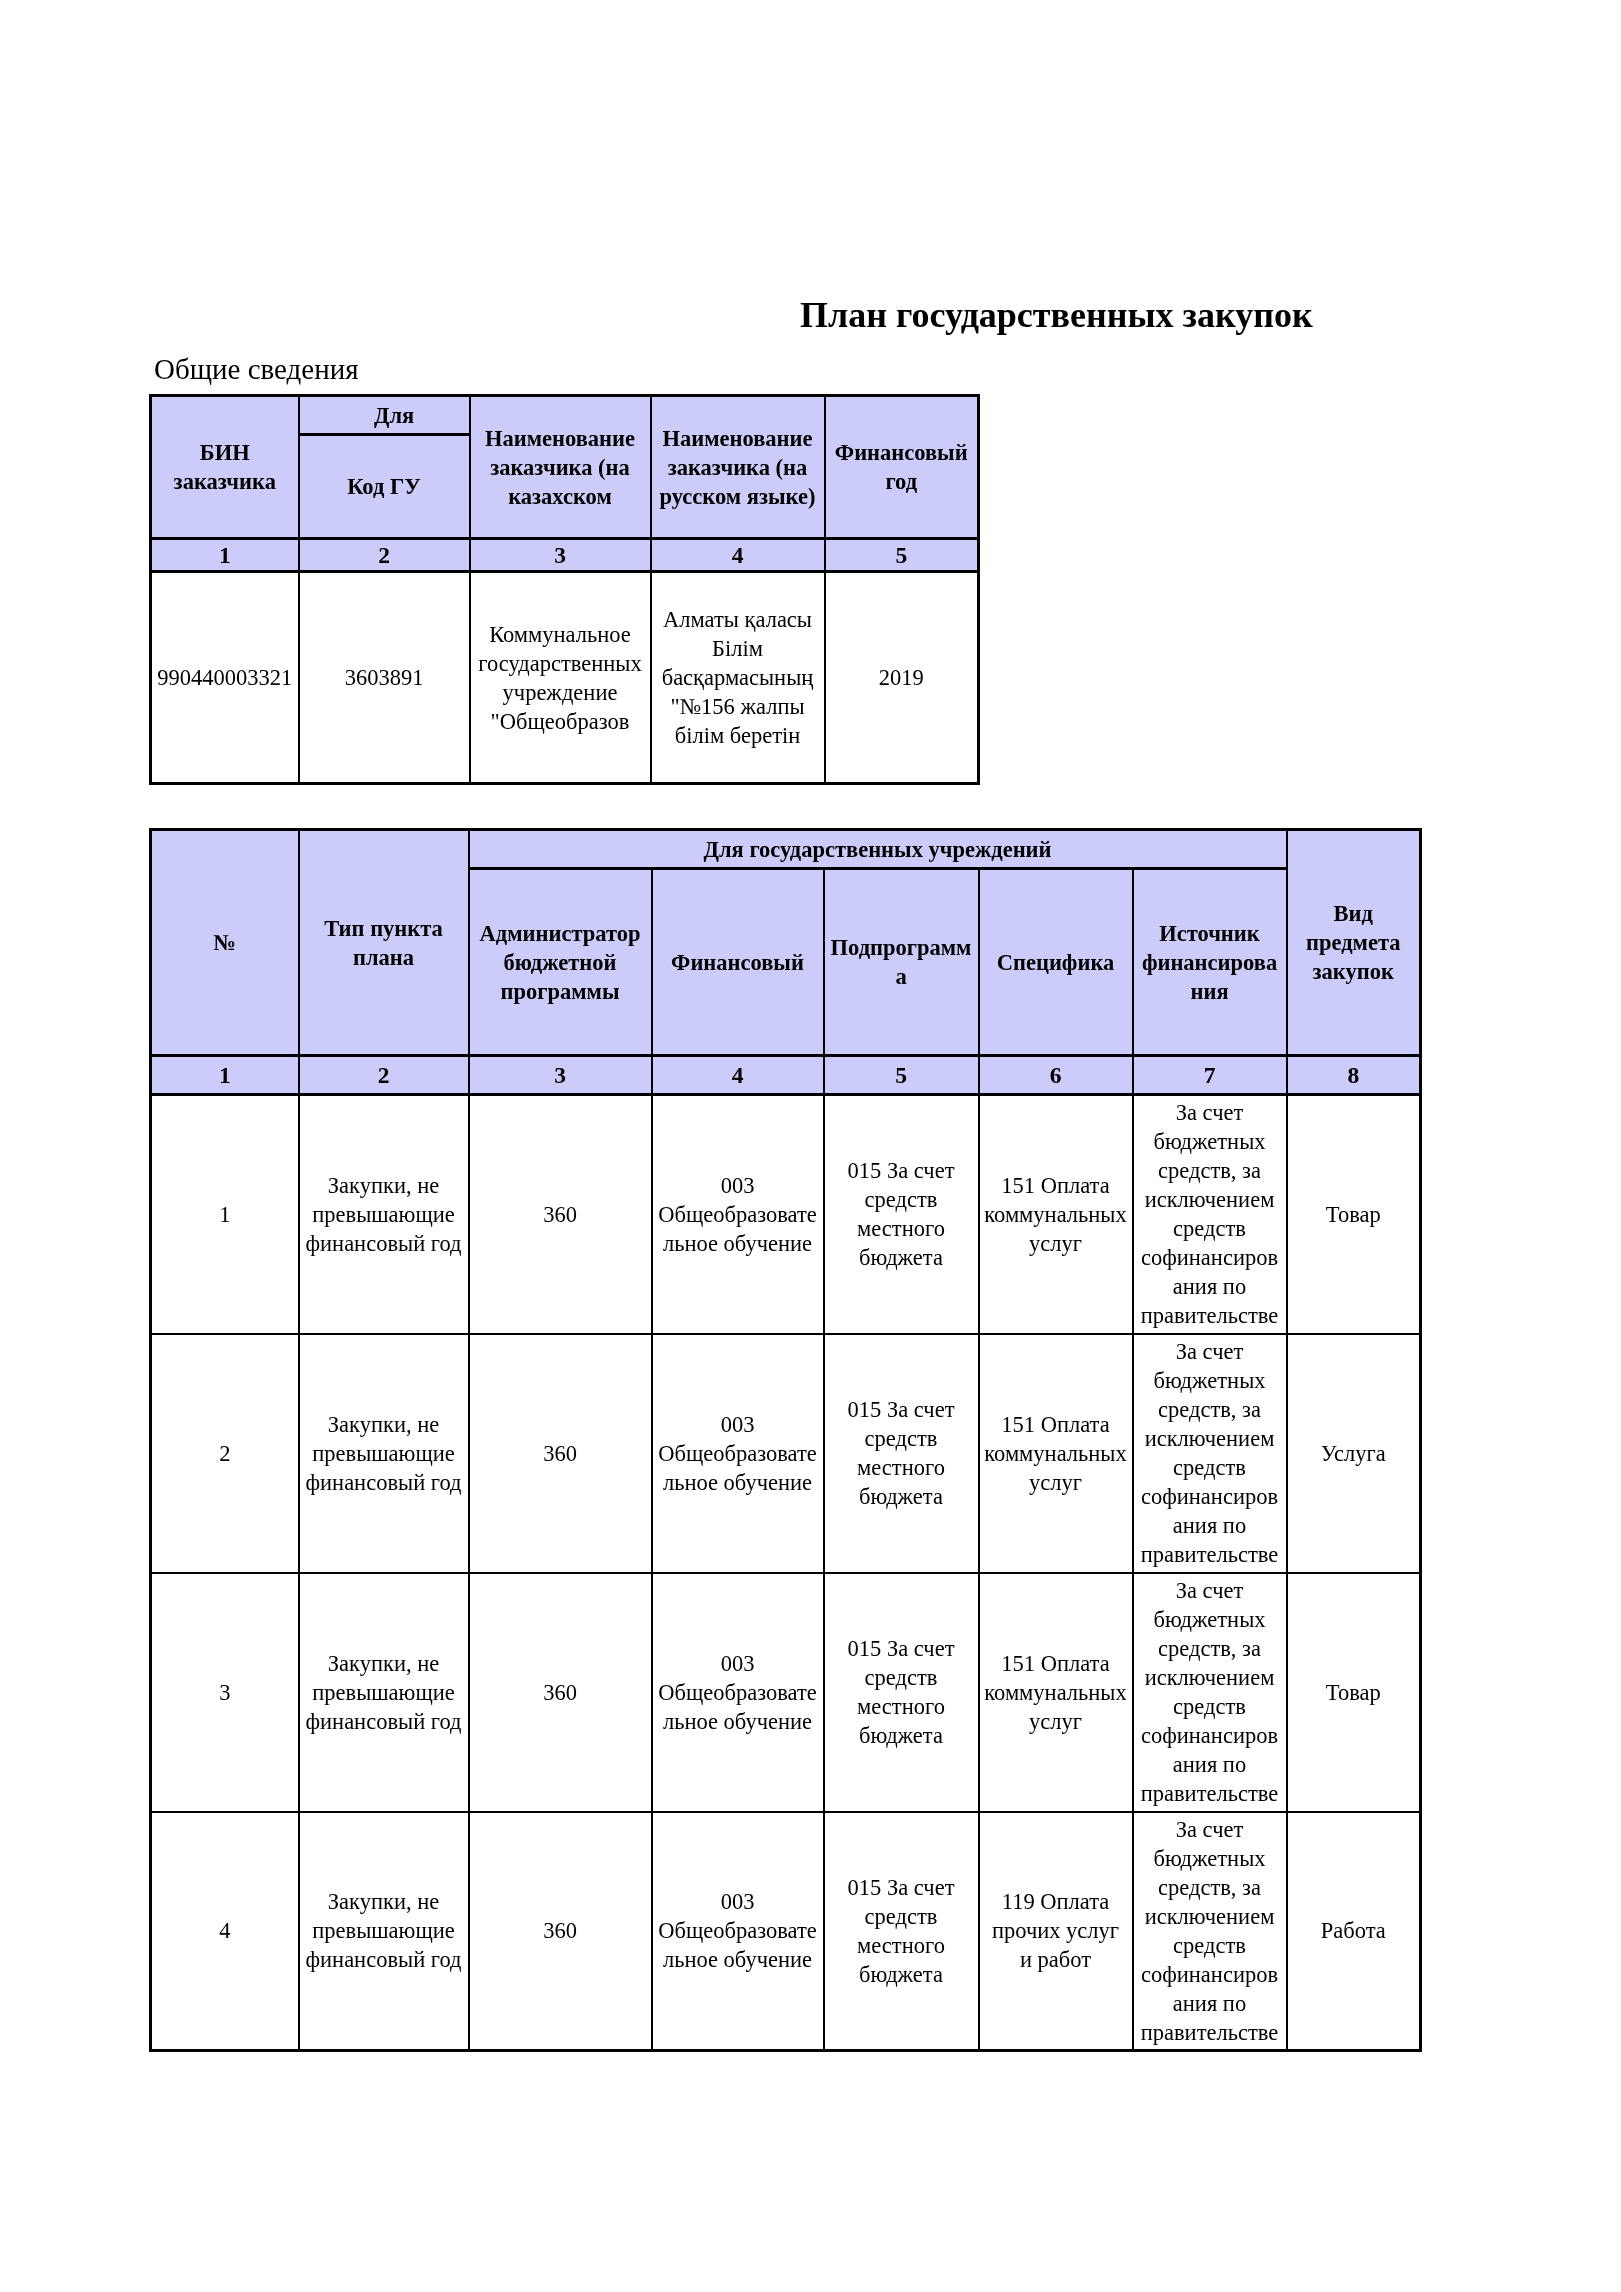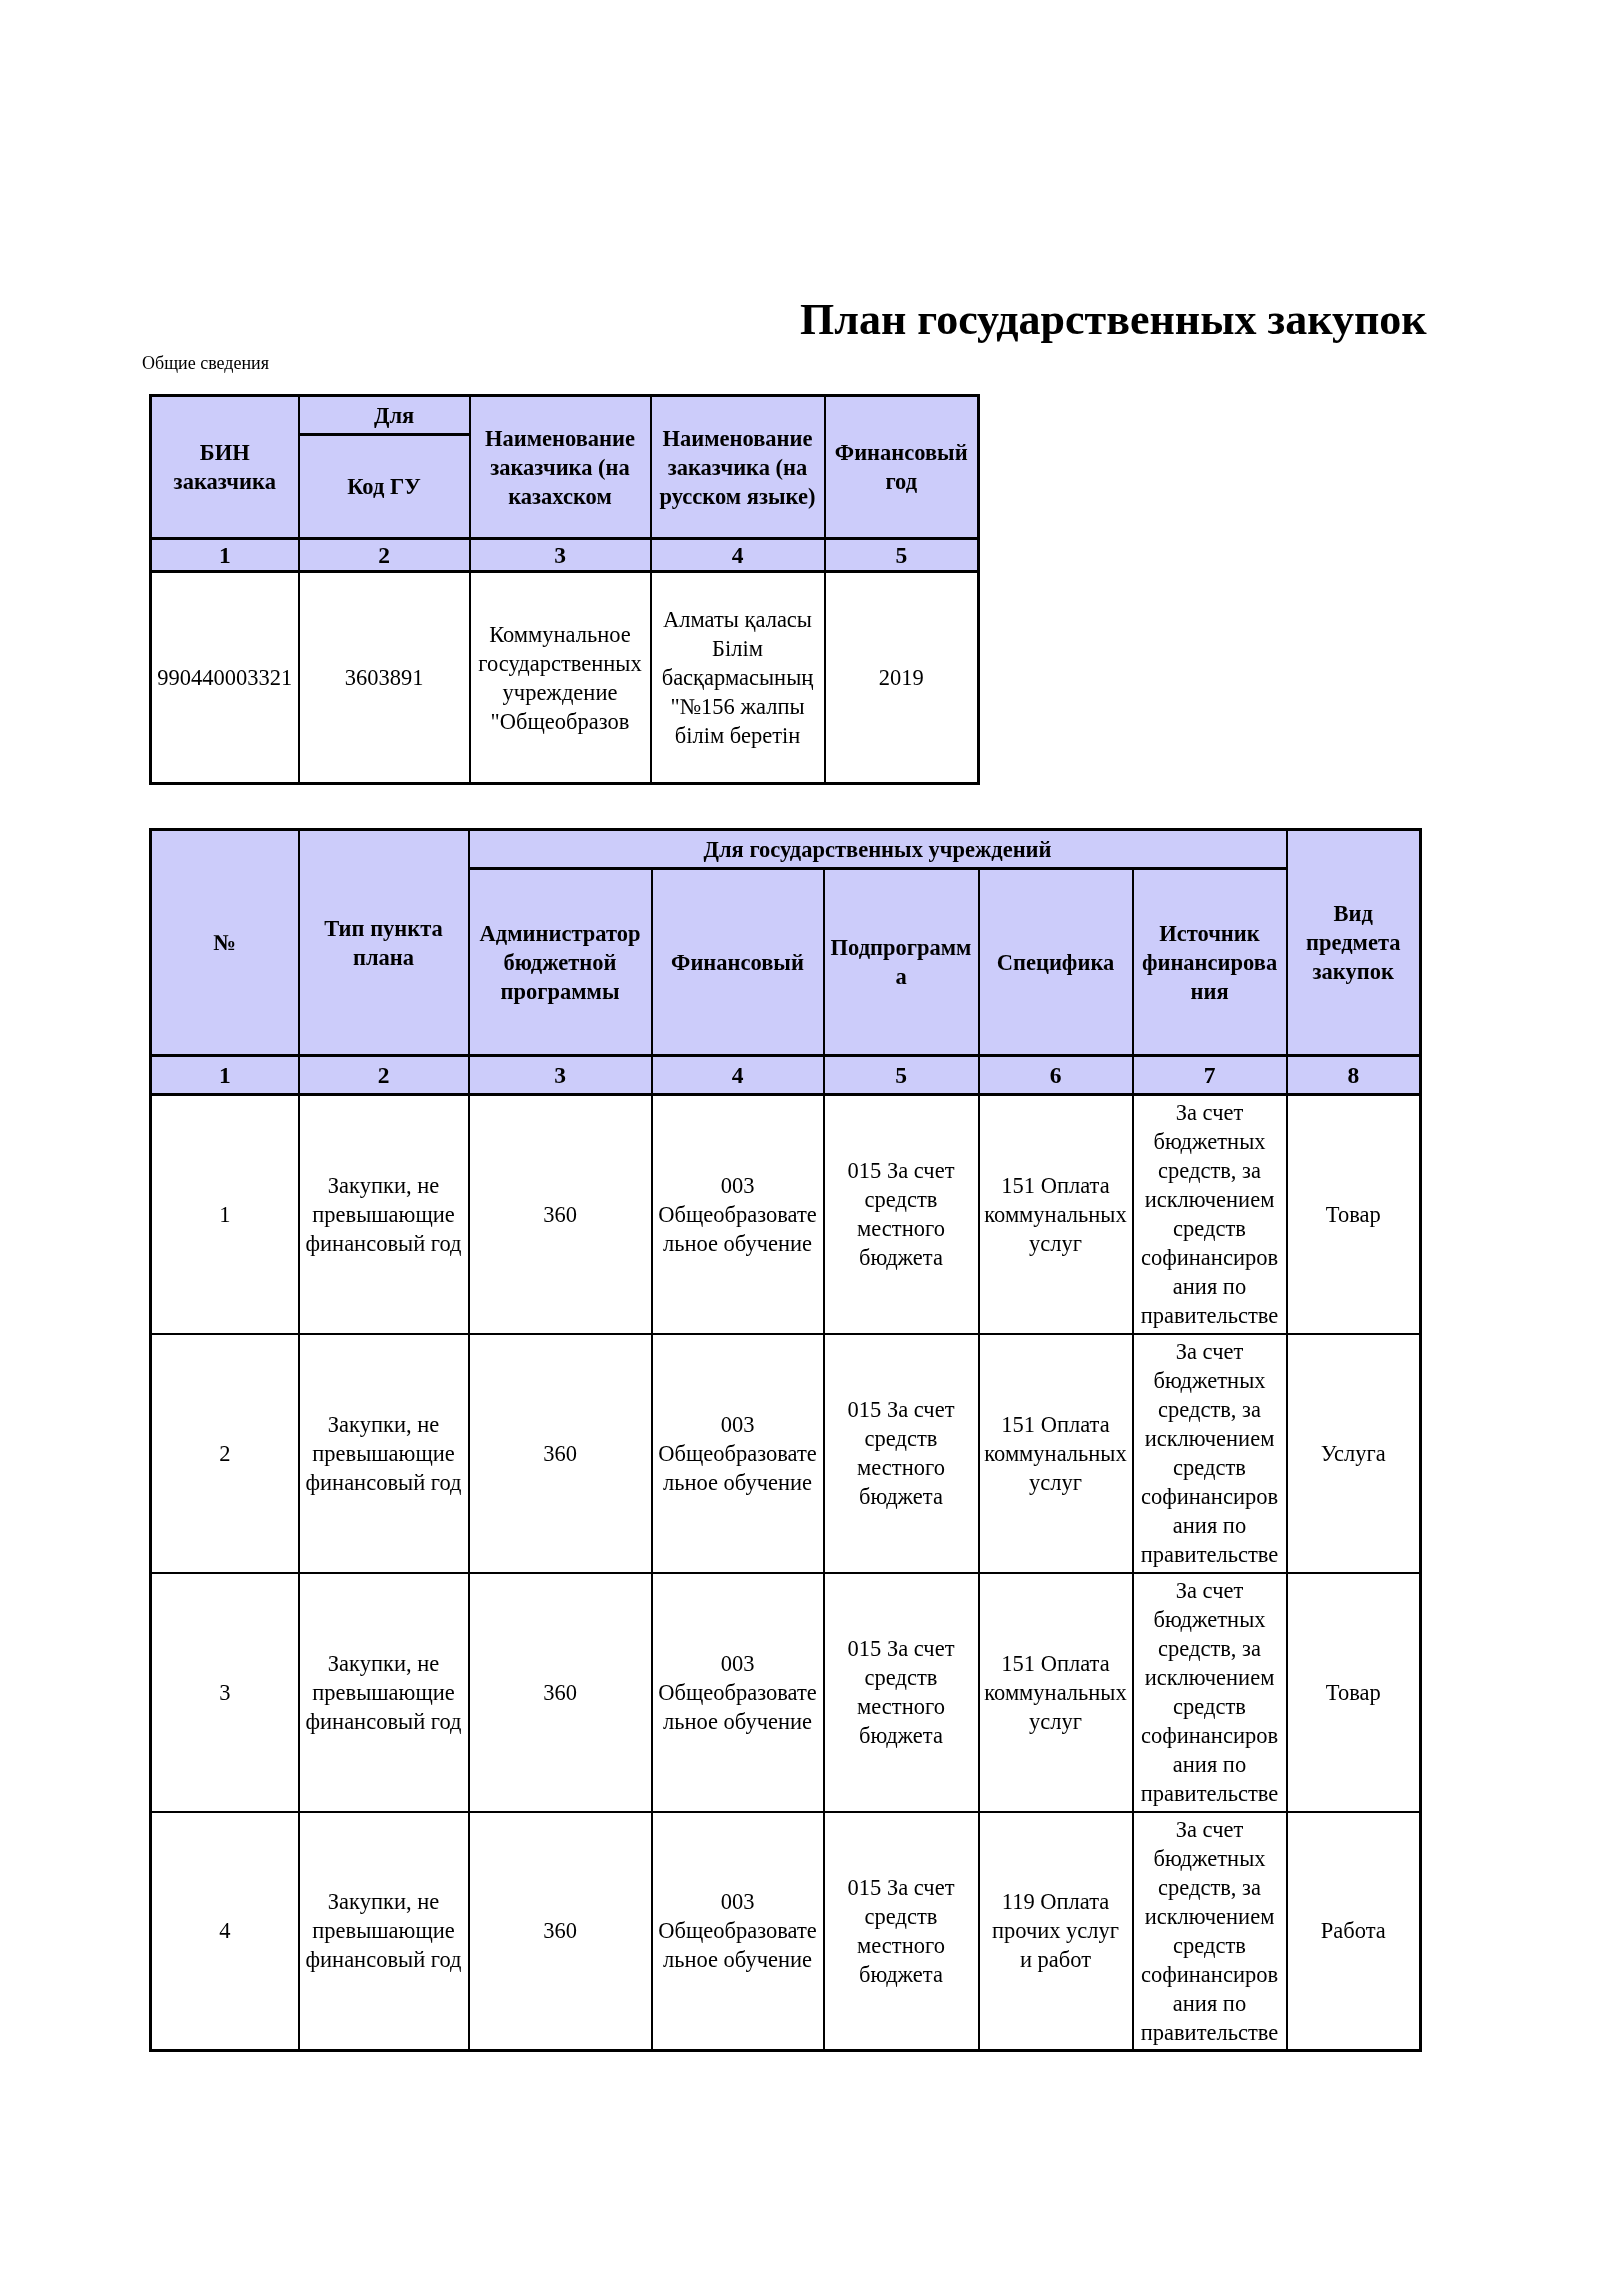--- a/index.html
+++ b/index.html
@@ -10,29 +10,29 @@
     height: 2293px;
     background: #ffffff;
     font-family: "Liberation Serif", "DejaVu Serif", serif;
     color: #000000;
     overflow: hidden;
   }
   .doc-title {
     position: absolute;
     left: 800px;
     top: 294px;
-    font-size: 44px;
+    font-size: 36px;
     font-weight: bold;
     white-space: nowrap;
   }
   .section-label {
     position: absolute;
-    left: 142px;
+    left: 154px;
     top: 353px;
-    font-size: 18px;
+    font-size: 29px;
   }
   table {
     border-collapse: collapse;
     table-layout: fixed;
     border: 3.9px solid #000;
   }
   th, td {
     border: 2.9px solid #000;
     text-align: center;
     vertical-align: middle;

